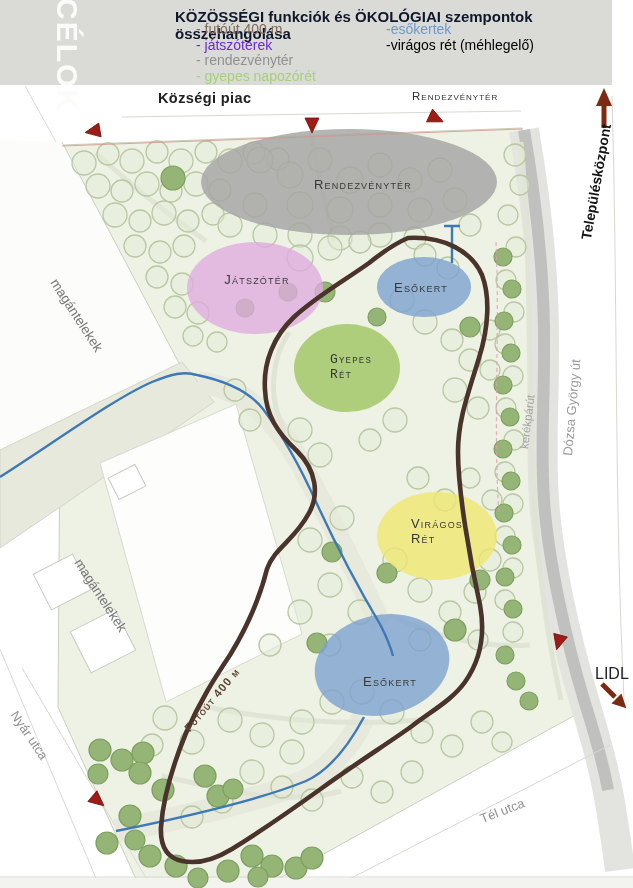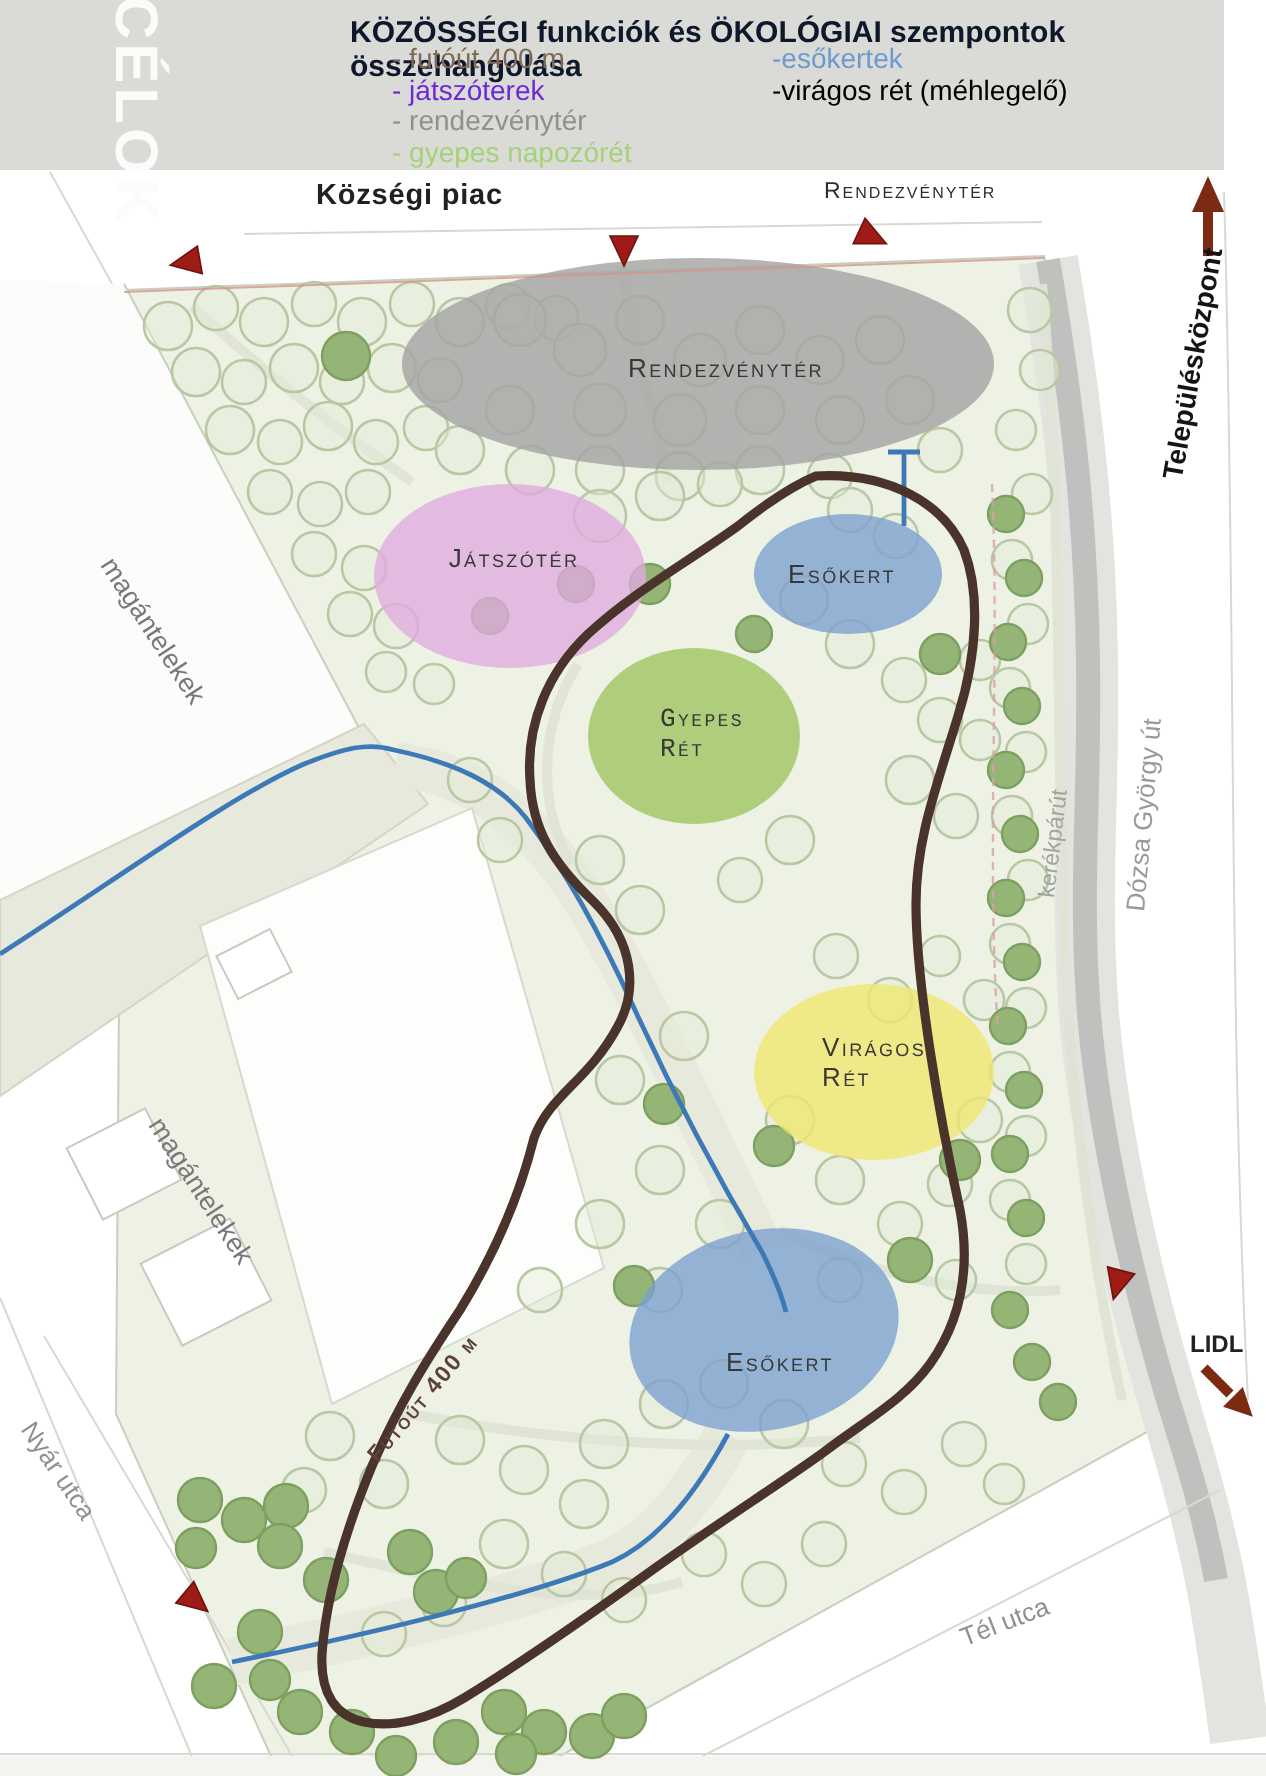--- a/index.html
+++ b/index.html
@@ -317,21 +317,21 @@
 <div class="mlabel" style="left:158px;top:90px;font-size:14.5px;font-weight:600;color:#212121;letter-spacing:.4px;">Községi piac</div>
 
 <div class="mlabel sc" style="left:412px;top:90px;font-size:11.5px;color:#2e2e2e;">Rendezvénytér</div>
 
 <div class="mlabel" style="left:578px;top:238px;transform:rotate(-80deg);font-size:14px;font-weight:bold;color:#141414;">Településközpont</div>
 
 <div class="mlabel" style="left:560px;top:455px;transform:rotate(-85deg);font-size:13px;color:#9a9a9a;">Dózsa György út</div>
 
 <div class="mlabel" style="left:518px;top:448px;transform:rotate(-83deg);font-size:11.5px;color:#a3a3a3;">kerékpárút</div>
 
-<div class="mlabel" style="left:595px;top:665px;font-size:12px;font-weight:700;color:#222;">LIDL</div>
+<div class="mlabel" style="left:595px;top:665px;font-size:16px;font-weight:400;color:#222;">LIDL</div>
 
 <div class="mlabel" style="left:478px;top:812px;transform:rotate(-21deg);font-size:13px;color:#909090;">Tél utca</div>
 
 <div class="mlabel" style="left:20px;top:708px;transform:rotate(56deg);font-size:13px;color:#909090;">Nyár utca</div>
 
 <div class="mlabel" style="left:60px;top:276px;transform:rotate(57deg);font-size:13.5px;color:#787878;">magántelekek</div>
 
 <div class="mlabel" style="left:84px;top:556px;transform:rotate(57deg);font-size:13.5px;color:#787878;">magántelekek</div>
 
 <div class="mlabel sc" style="left:182px;top:726px;transform:rotate(-50deg);font-size:11.5px;font-weight:bold;color:#5d4334;">Futóút 400 m</div>

